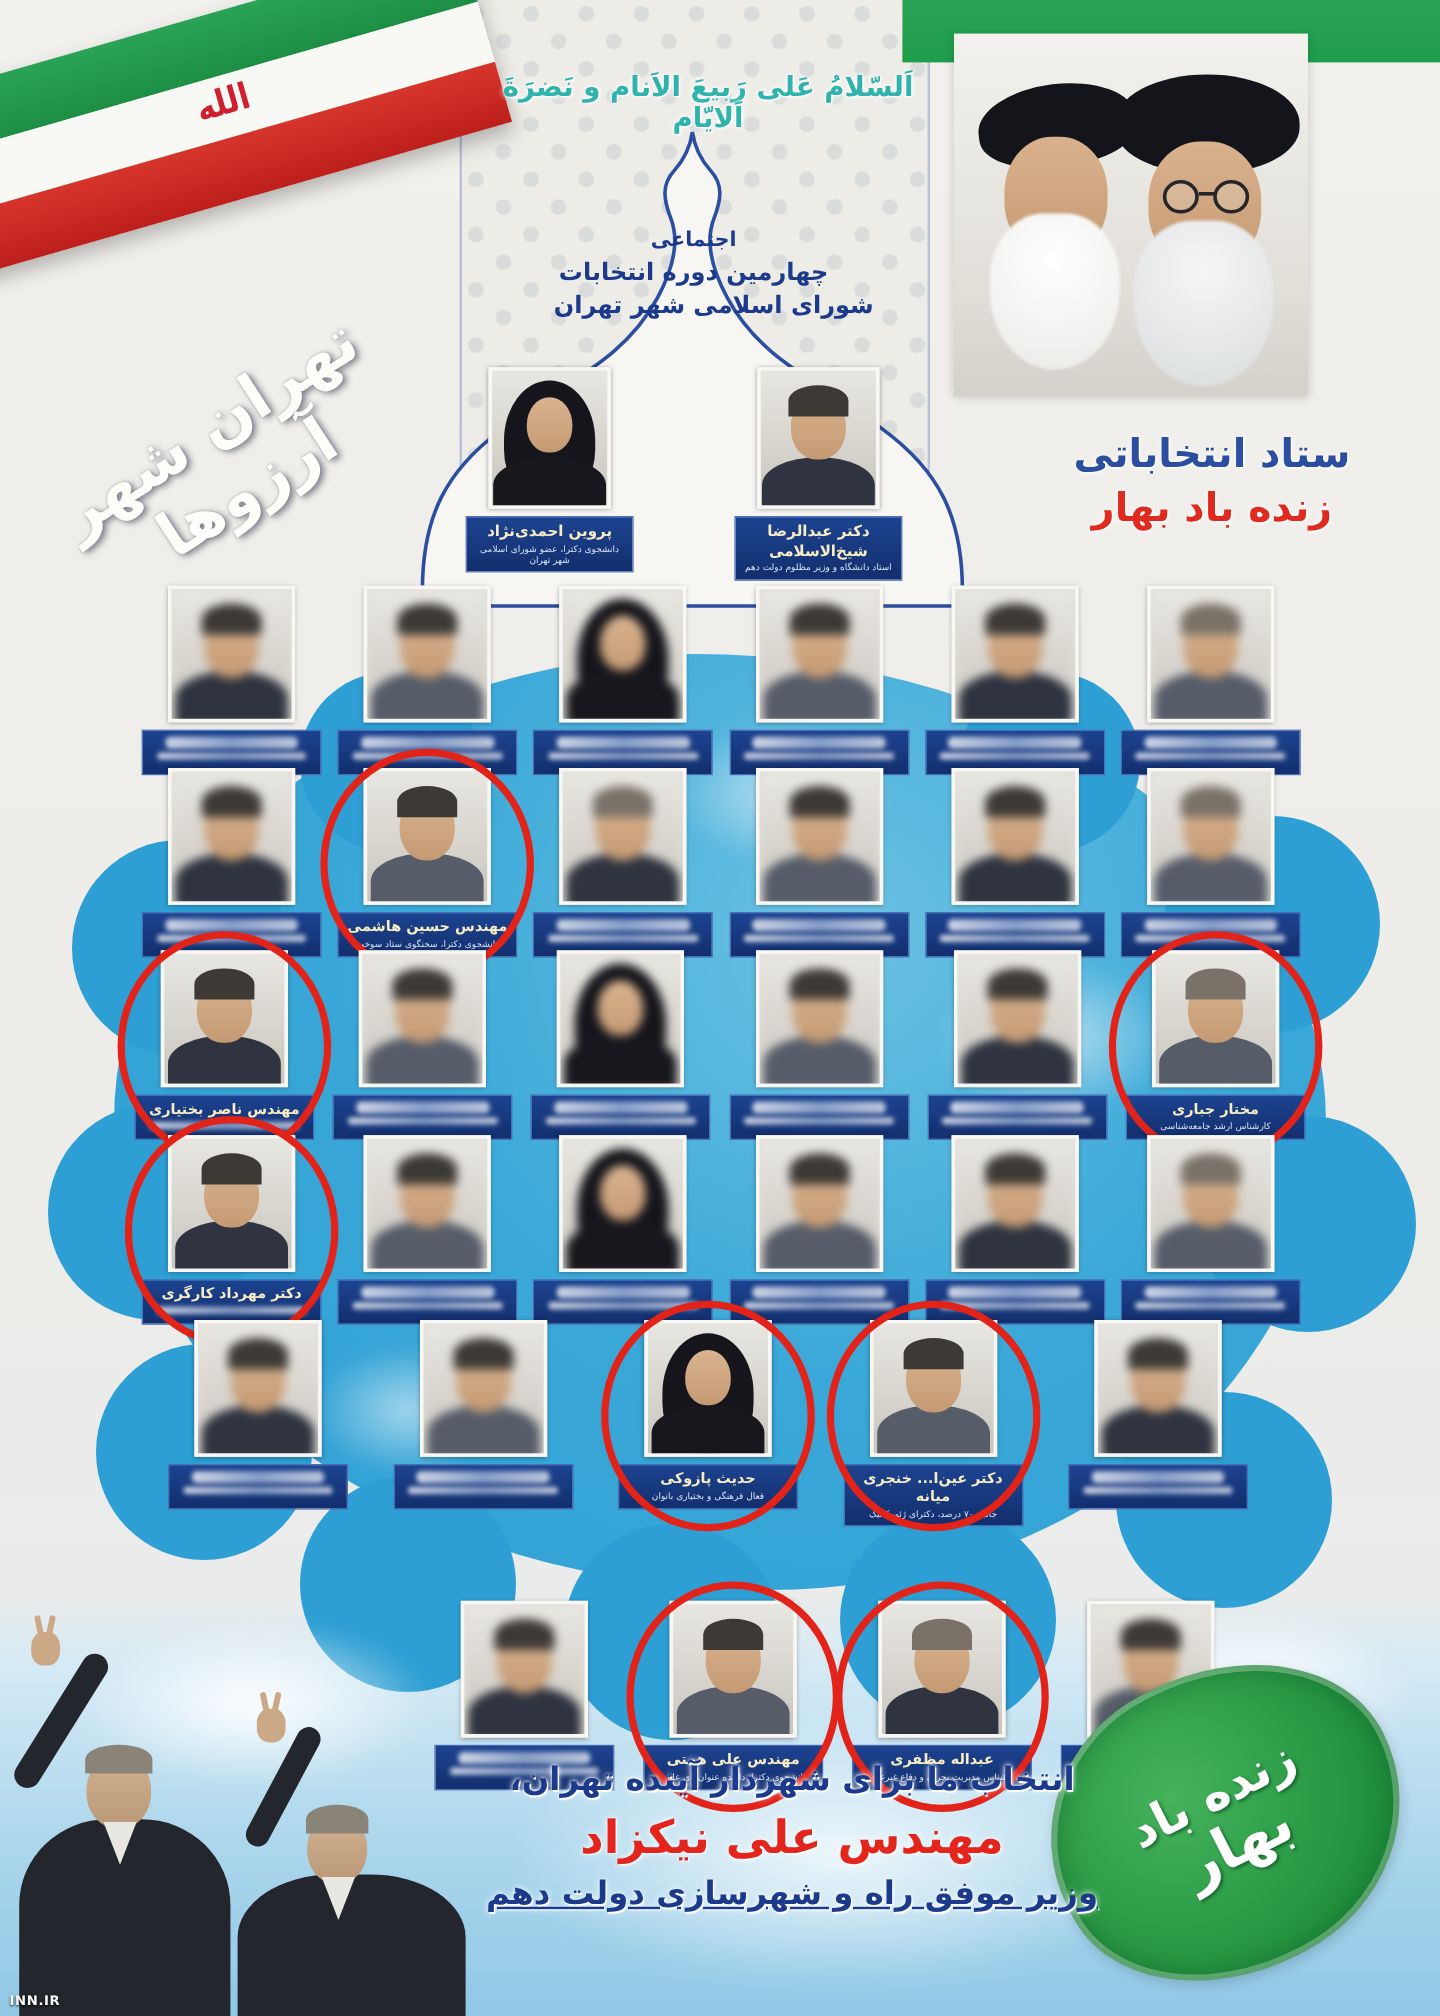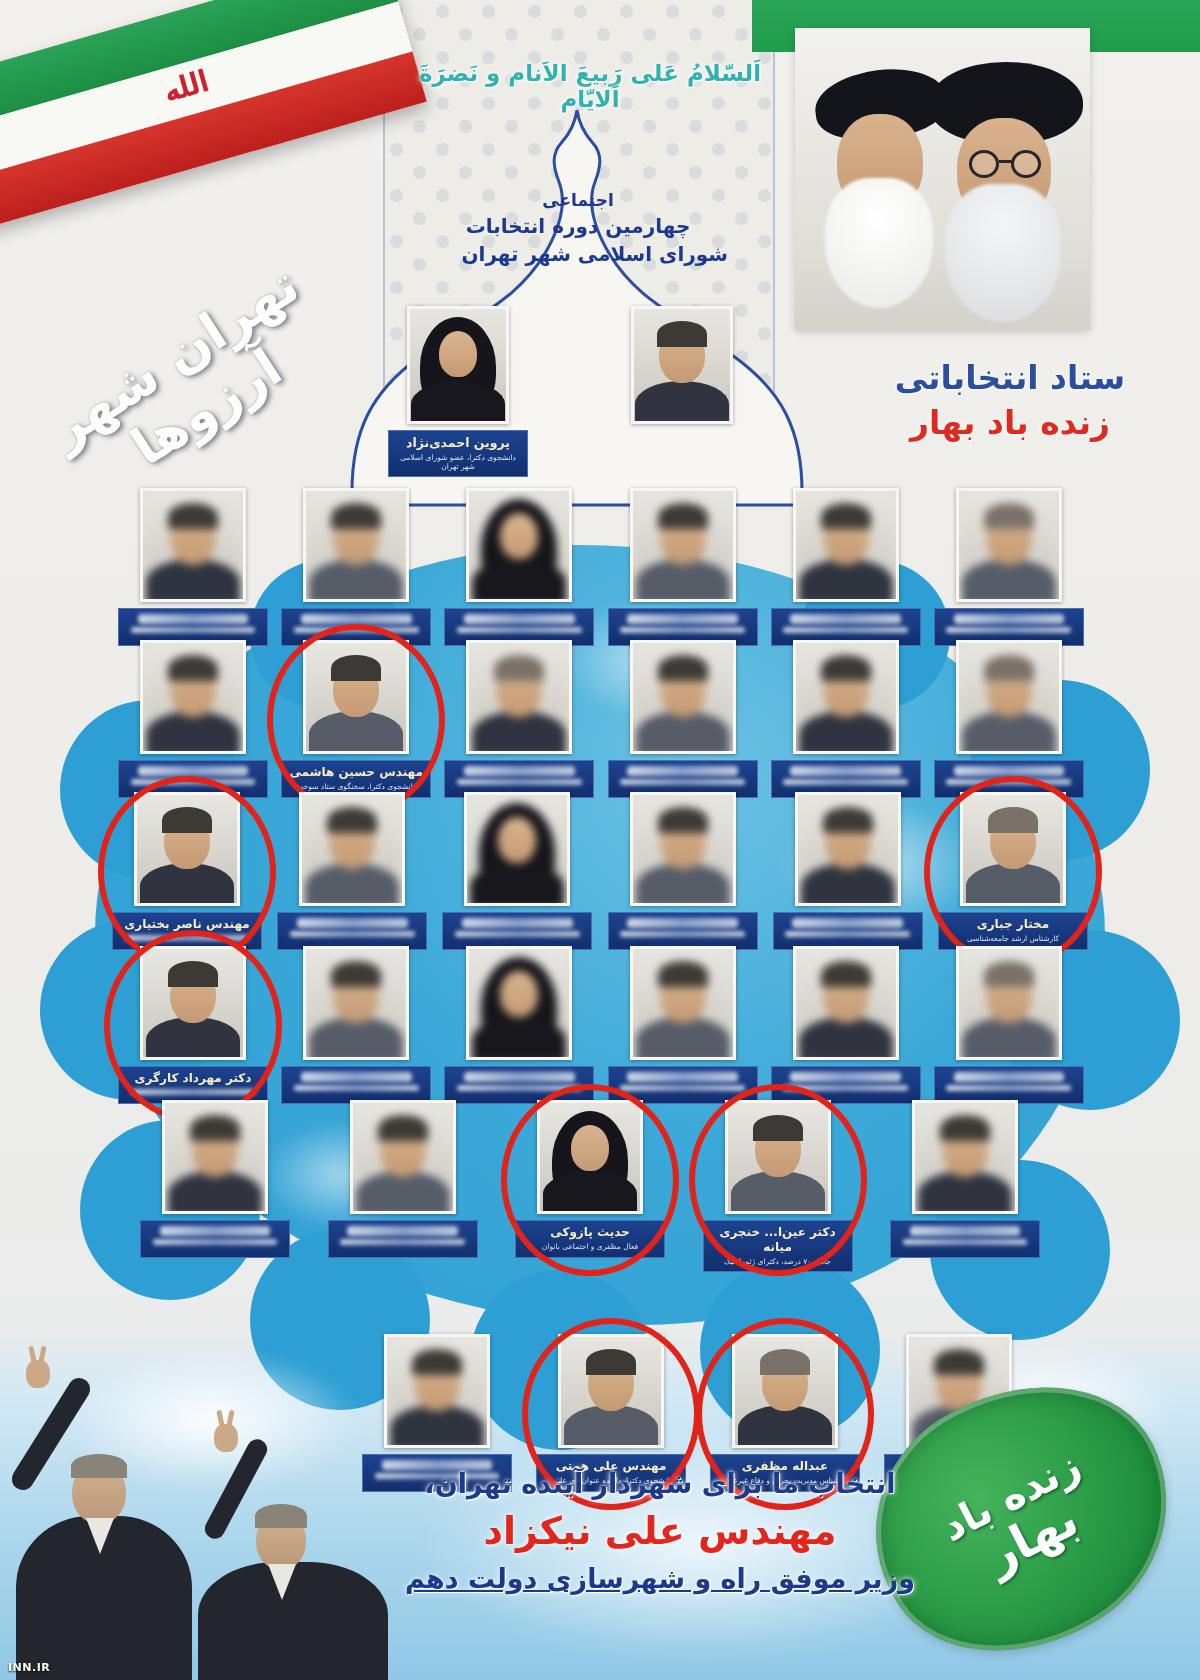--- a/index.html
+++ b/index.html
@@ -262,20 +262,24 @@
   </div>
   <div class="lead lead-1">
     <div class="photo">
       <div class="photo-inner">
           <div class="p-bg"></div>
           <div class="p-head"></div>
           <div class="p-hair"></div>
           <div class="p-body"></div>
         </div>
     </div>
+    <div class="caption">
+      <div class="c-name">دکتر عبدالرضا شیخ‌الاسلامی</div>
+      <div class="c-sub">استاد دانشگاه و وزیر مظلوم دولت دهم</div>
+    </div>
   </div>
 
   <div>
       <div class="grid-row row-0">
         <div class="cell v-man blurred">
 
       <div class="photo">
         <div class="photo-inner">
               <div class="p-bg"></div>
               <div class="p-head"></div>
@@ -672,21 +676,21 @@
       <div class="ring"></div>
       <div class="photo">
         <div class="photo-inner">
               <div class="p-bg"></div>
               <div class="p-head"></div>
               <div class="p-body"></div>
             </div>
       </div>
       <div class="caption">
         <div class="c-name">حدیث پازوکی</div>
-        <div class="c-sub">فعال مظفری و اجتماعی بانوان</div>
+        <div class="c-sub">فعال فرهنگی و بختیاری بانوان</div>
       </div>
     </div>
         <div class="cell v-man circled">
       <div class="ring"></div>
       <div class="photo">
         <div class="photo-inner">
               <div class="p-bg"></div>
               <div class="p-head"></div>
               <div class="p-hair"></div>
               <div class="p-body"></div>

